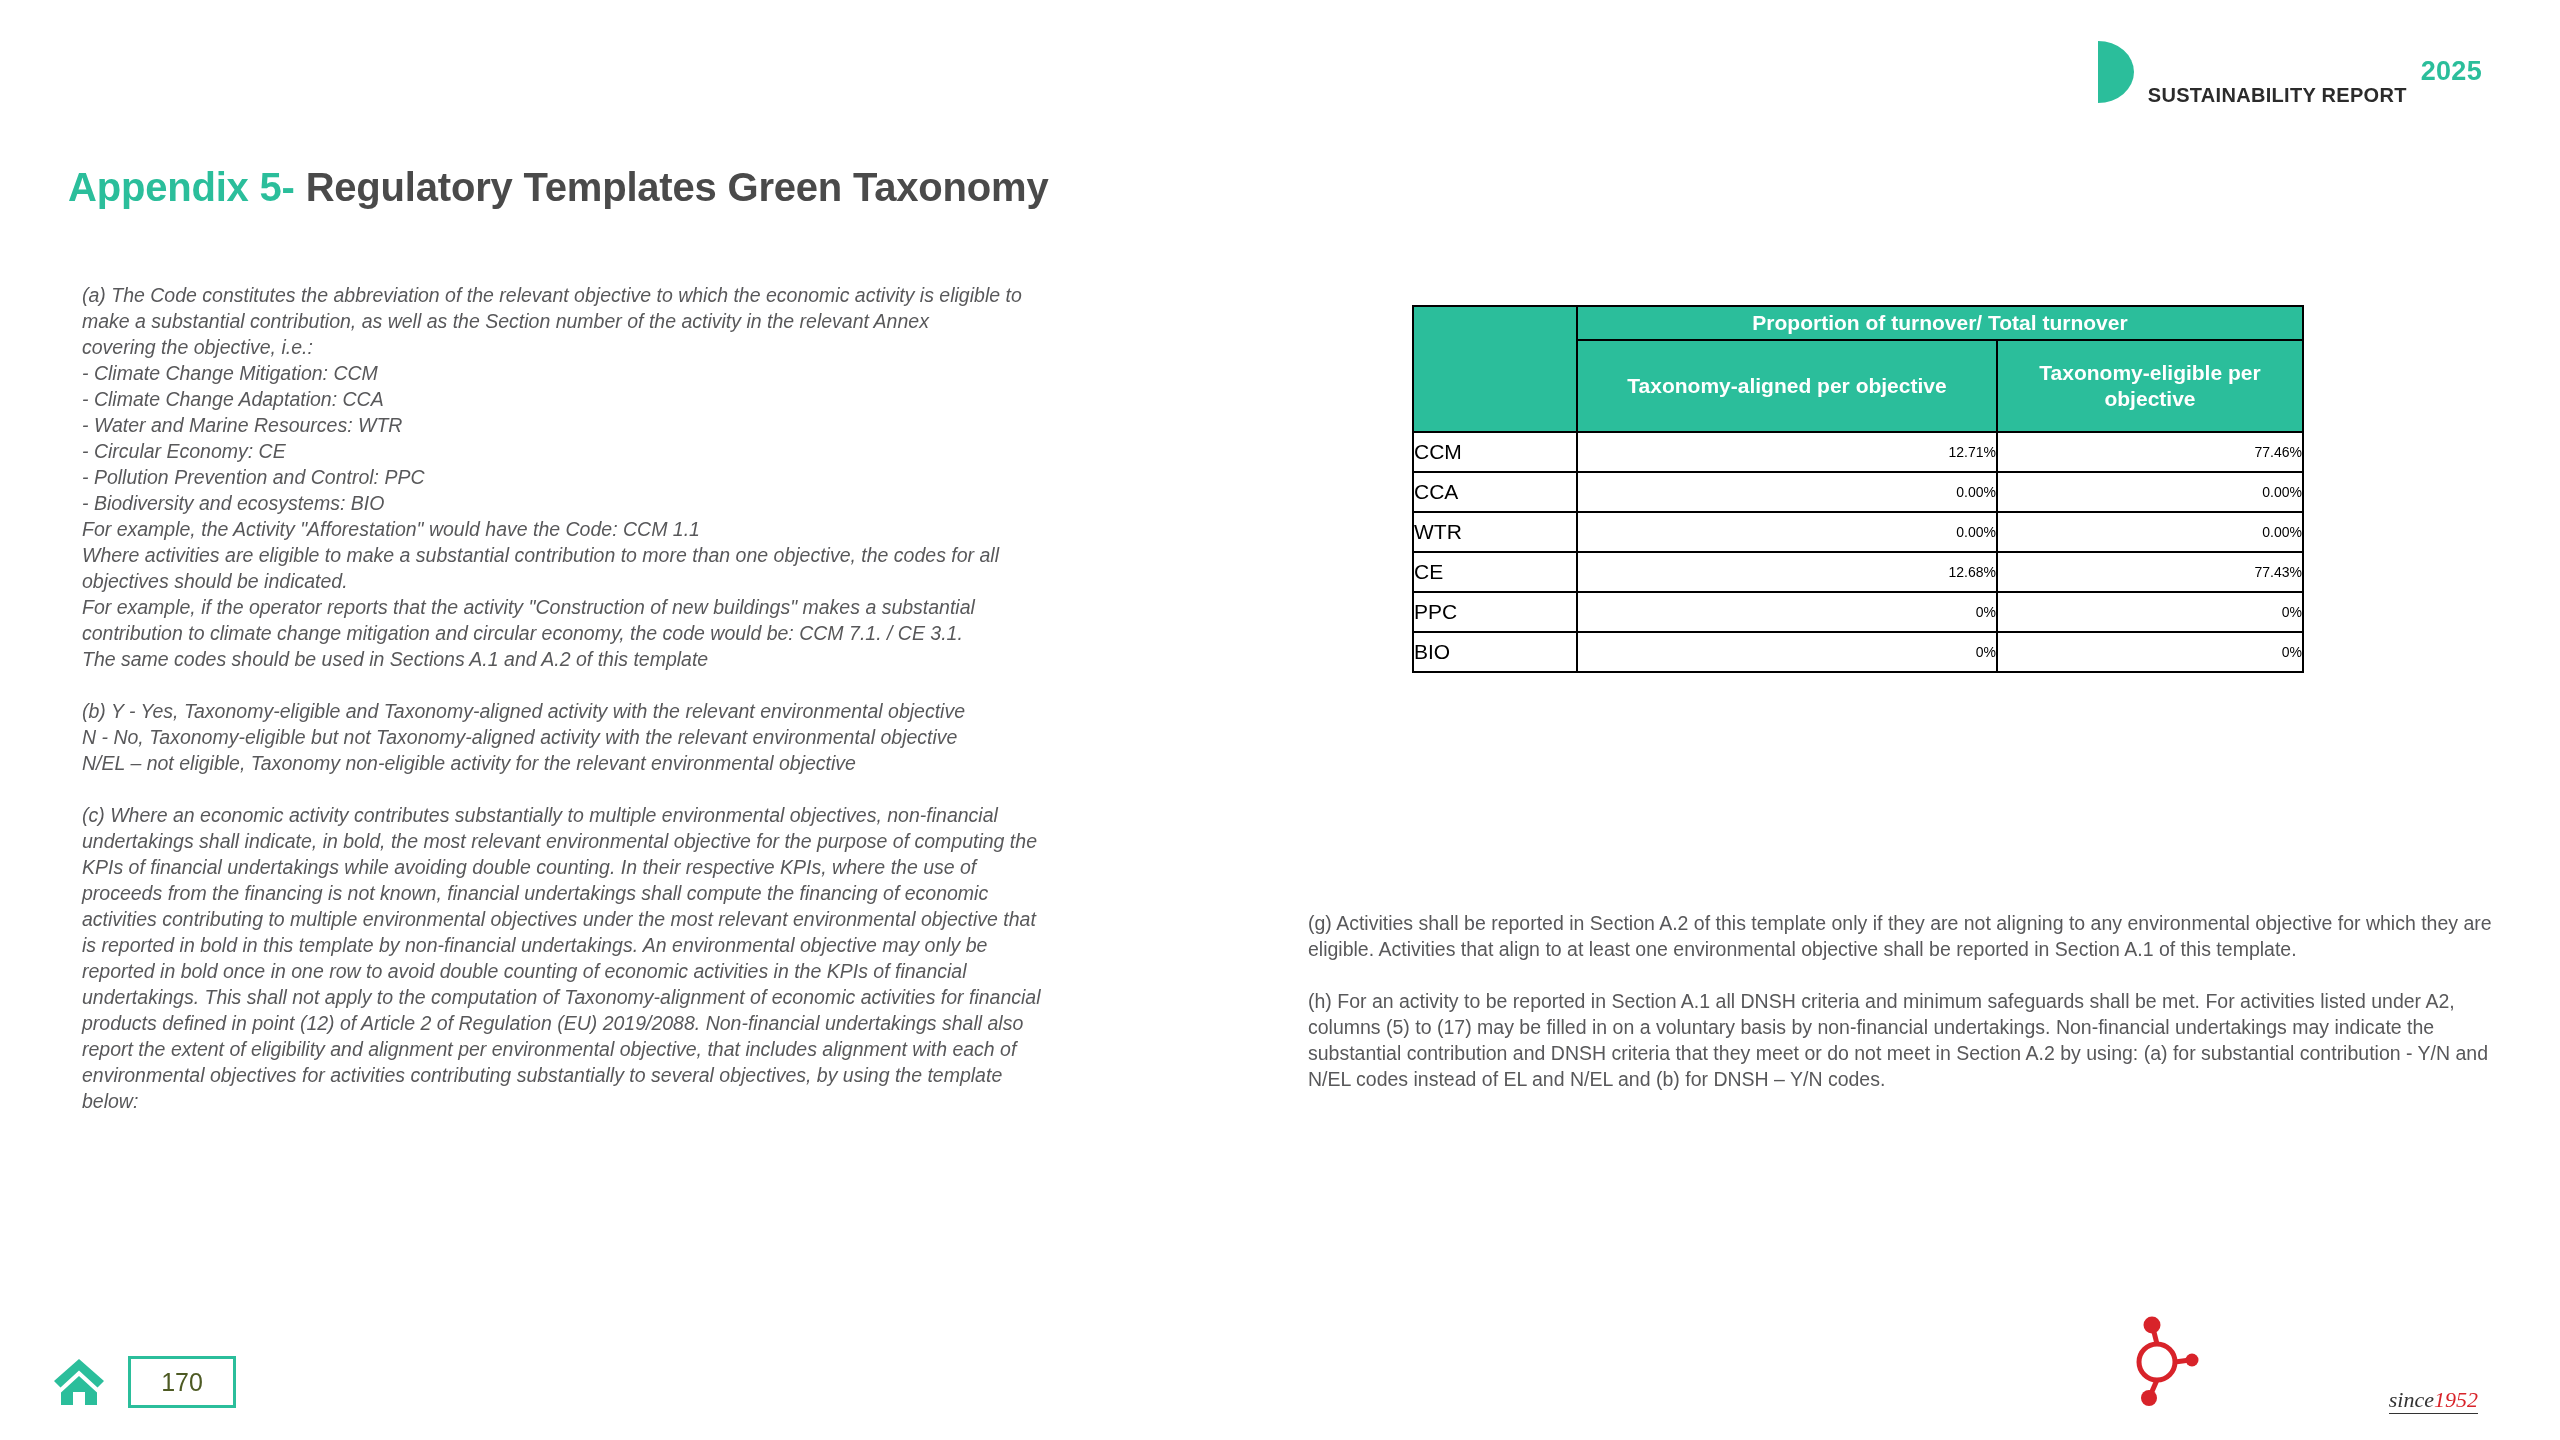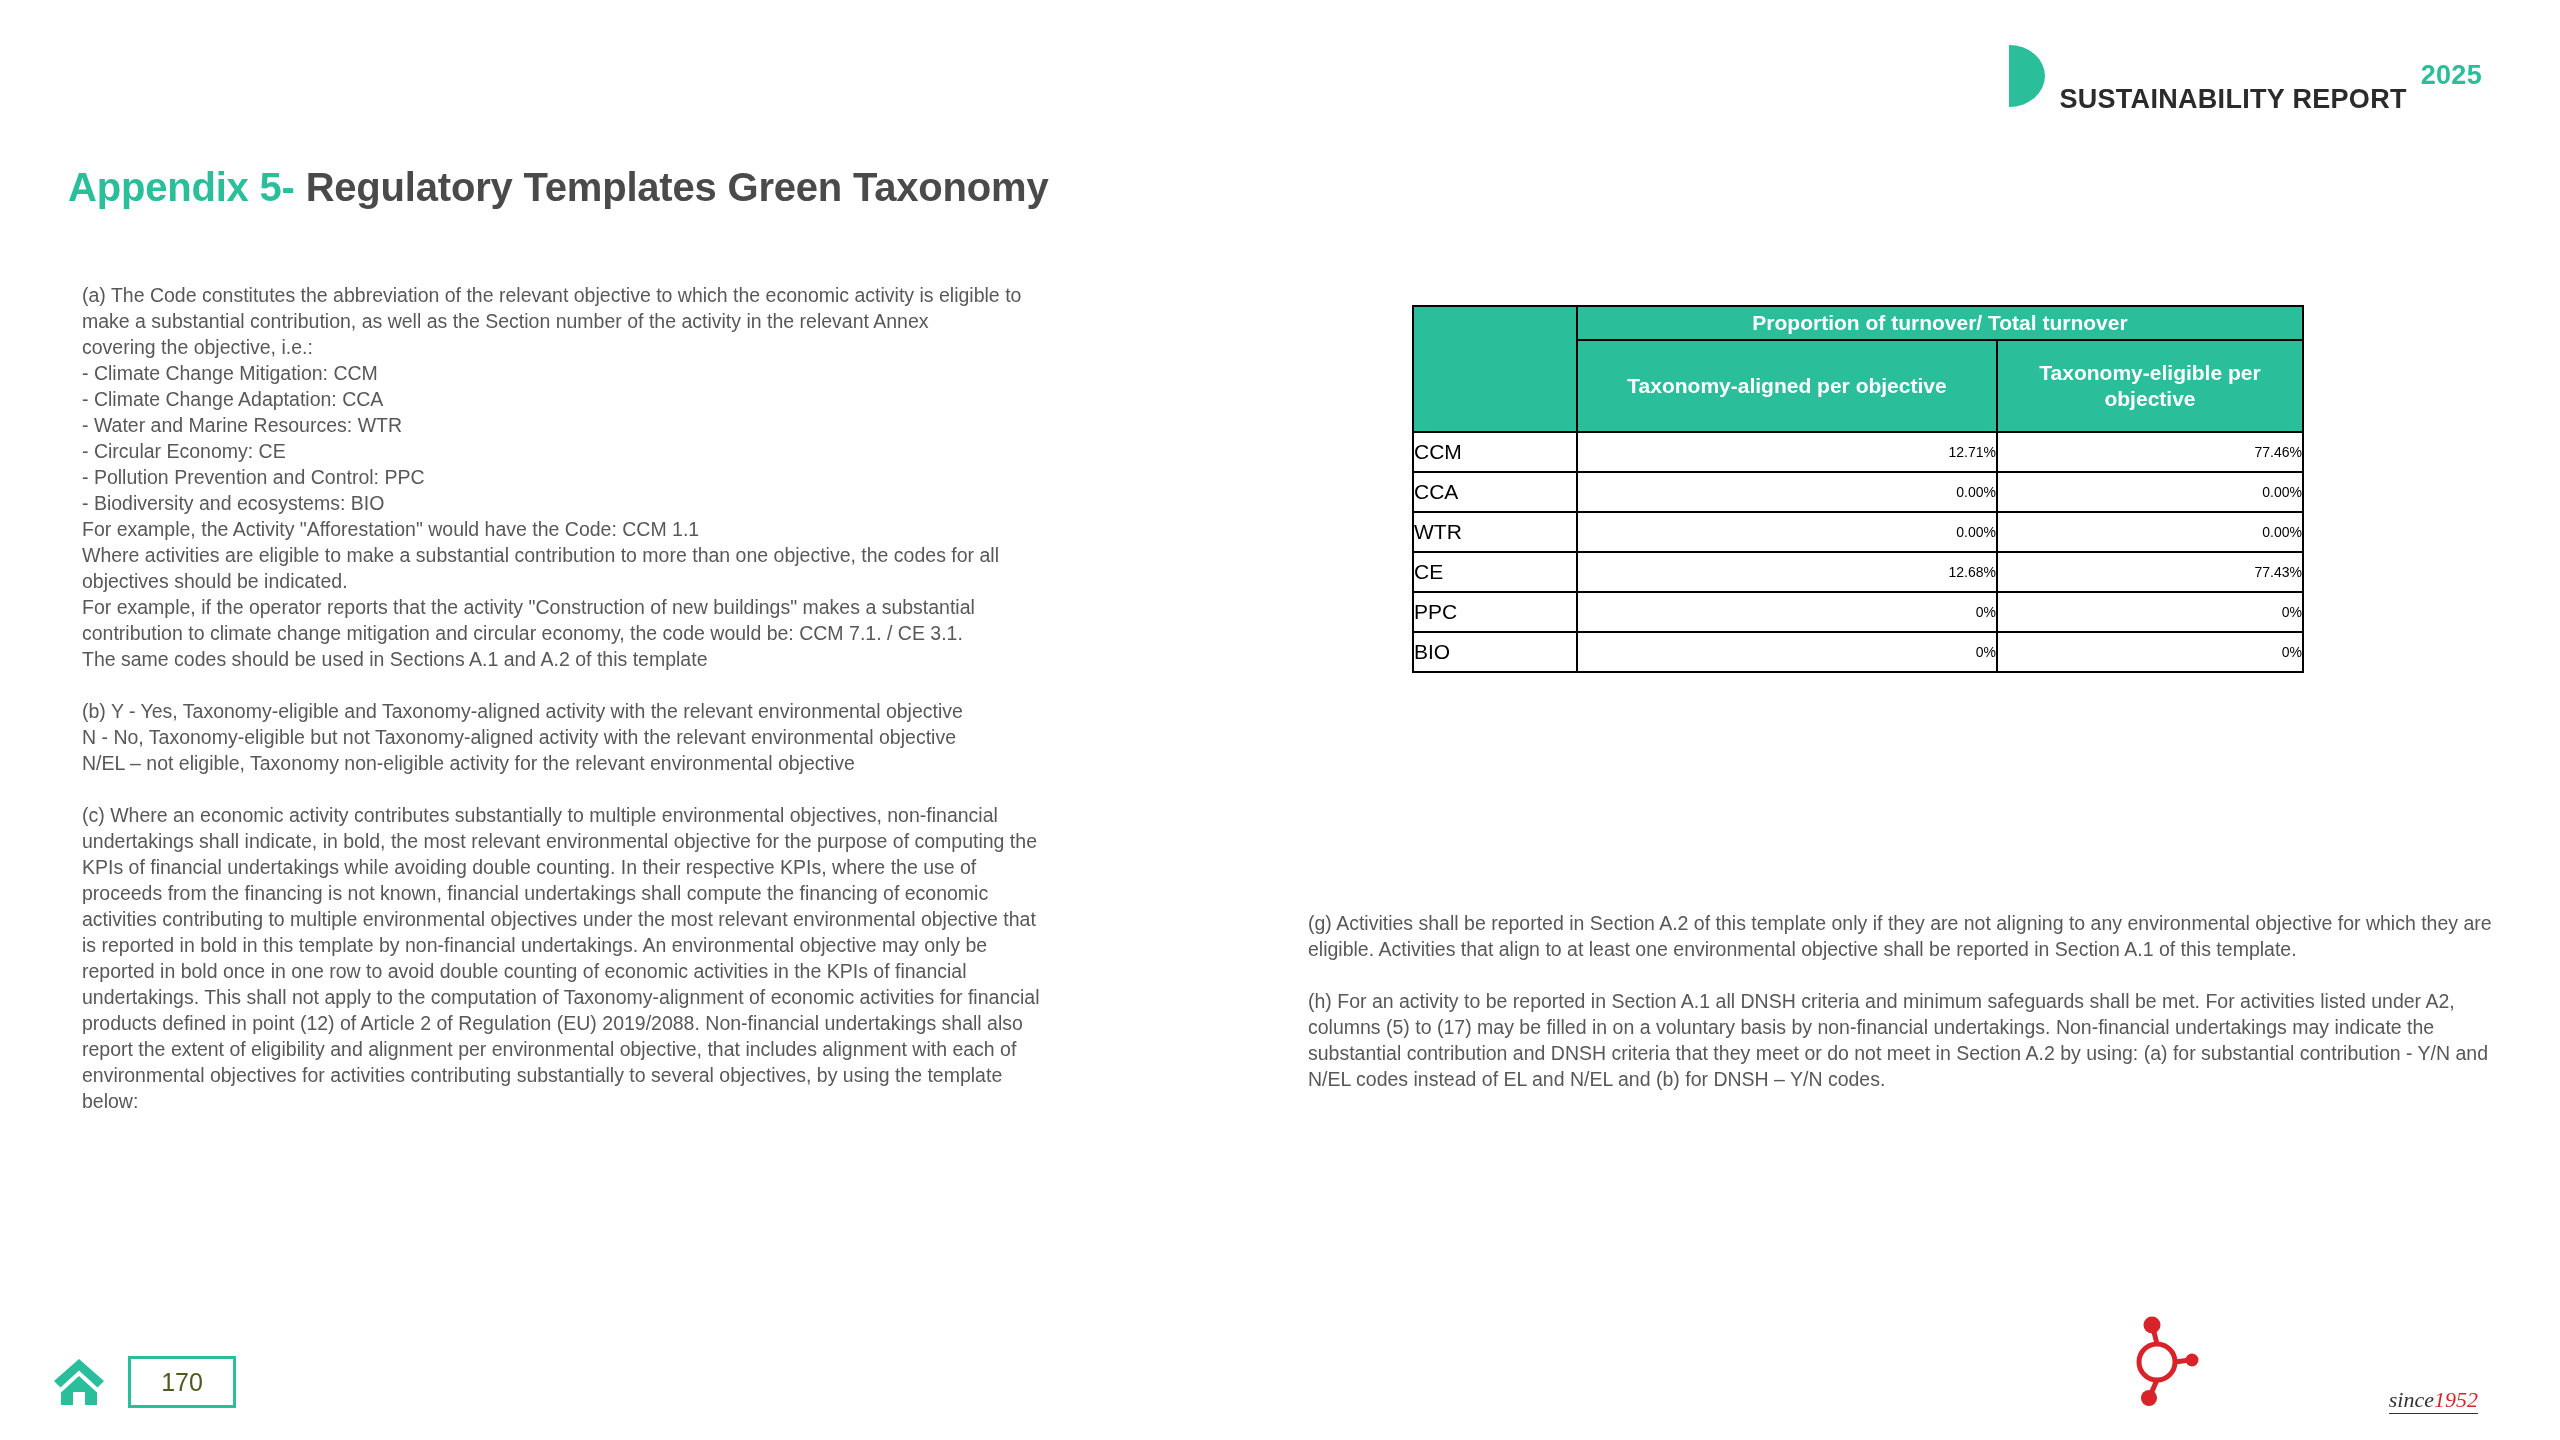--- a/index.html
+++ b/index.html
@@ -27,21 +27,21 @@
   }
   #header-leaf {
     width: 36px;
     height: 62px;
     background: #2BBE9B;
     border-top-right-radius: 36px 31px;
     border-bottom-right-radius: 36px 31px;
     flex: none;
   }
   #header-title-text {
-    font-size: 27px;
+    font-size: 20px;
     font-weight: bold;
     letter-spacing: 0.3px;
     color: #2b2b2b;
     white-space: nowrap;
     margin-top: 48px;
   }
   #header-year {
     font-size: 27px;
     font-weight: bold;
     color: #2BBE9B;
@@ -60,20 +60,21 @@
   }
   #page-title .accent { color: #2BBE9B; }
   #page-title .rest   { color: #4a4a4a; }
 
   
   #left-column {
     position: absolute;
     top: 282px;
     left: 82px;
     width: 970px;
+    font-style: italic;
   }
   #right-column {
     position: absolute;
     top: 884px;
     left: 1308px;
     width: 1210px;
   }
   .body-text {
     font-size: 19.5px;
     line-height: 26px;

